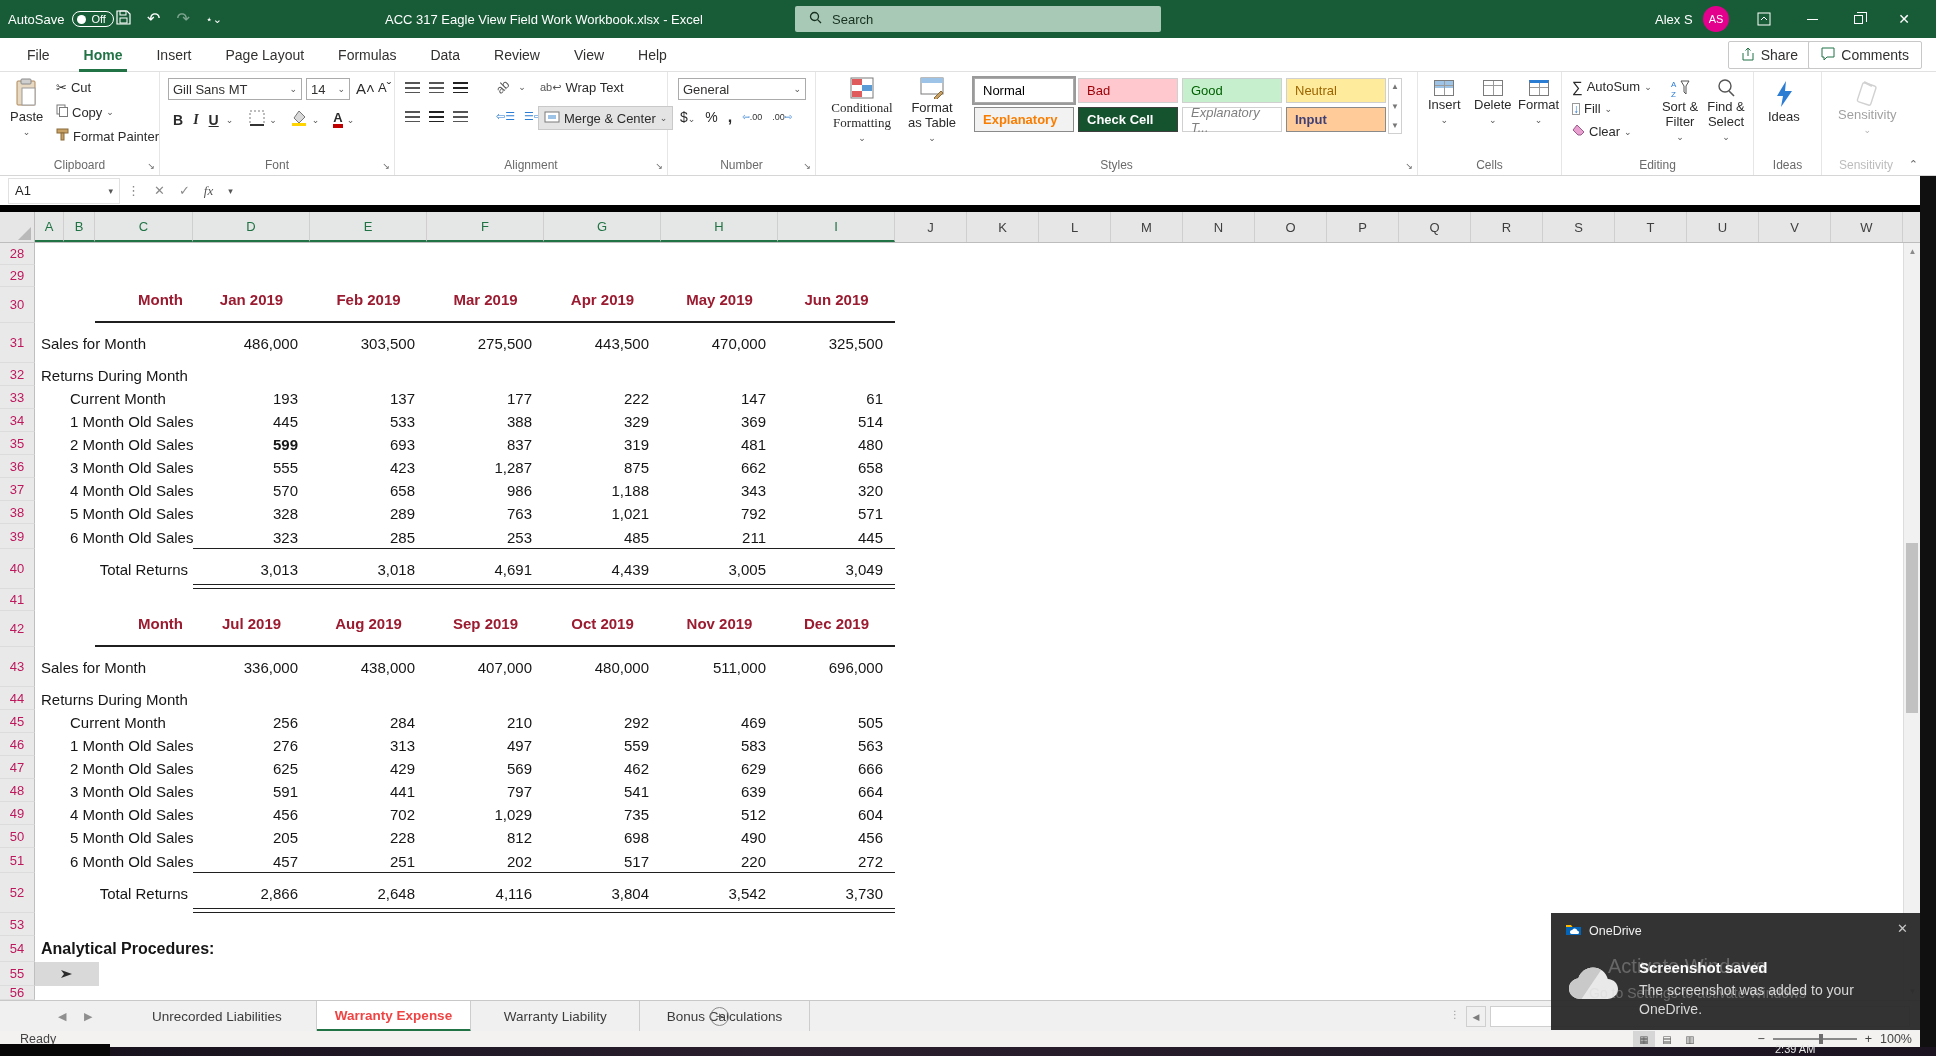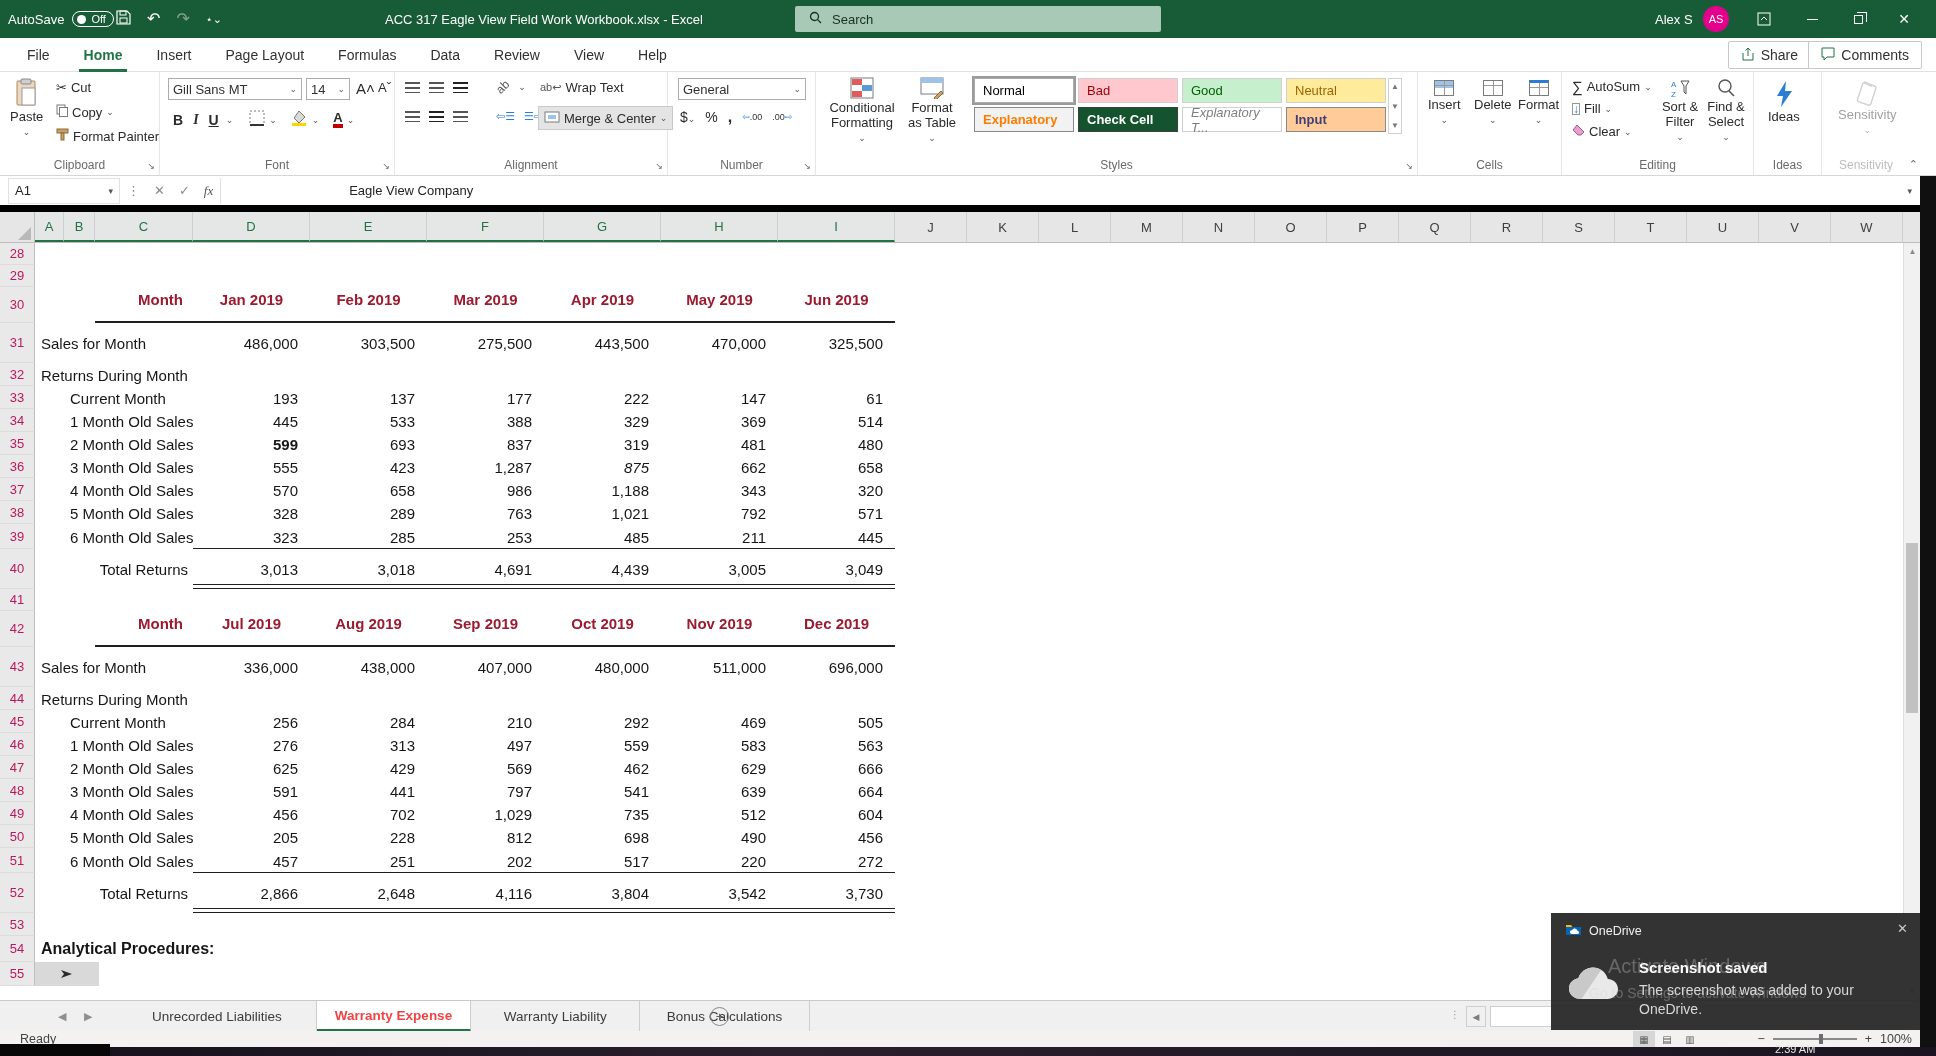--- a/index.html
+++ b/index.html
@@ -304,21 +304,21 @@
         <span>%</span>
         <span style="font-weight:bold;font-size:16px;">,</span>
         <span style="font-size:9px;color:#2B7CD3;">⇦<span style="color:#333;">.00</span></span>
         <span style="font-size:9px;color:#333;"><span>.00</span><span style="color:#2B7CD3;">⇨</span></span>
       </div>
       <span class="launcher">↘</span>
       <div class="glabel">Number</div>
     </div>
 
     <div class="rgroup" style="left:816px;width:602px;">
-      <div class="bigbtn" style="left:14px;top:5px;width:64px;">
+      <div class="bigbtn" style="left:14px;top:5px;width:64px;font-family:Liberation Serif, serif;">
         <svg width="24" height="22" viewBox="0 0 24 22">
             <rect x="1" y="1" width="22" height="20" fill="#fff" stroke="#7a7a7a"></rect>
             <rect x="2" y="2" width="10" height="6" fill="#E05C5C"></rect>
             <rect x="12" y="8" width="10" height="6" fill="#5B9BD5"></rect>
             <rect x="2" y="14" width="10" height="6" fill="#E05C5C"></rect>
           </svg>
         <span>Conditional Formatting</span>
           <span class="chev">⌄</span>
       </div>
       <div class="bigbtn" style="left:88px;top:5px;width:56px;">
@@ -433,23 +433,20 @@
 
   <div id="formulabar">
     <div id="namebox">
         <span>A1</span>
         <span class="chev">▾</span>
       </div>
     <span class="fb-ic">⋮</span>
     <span class="fb-ic">✕</span>
     <span class="fb-ic">✓</span>
     <span class="fb-ic" style="font-style:italic;font-family:'Liberation Serif',serif;color:#555;">fx</span>
-    <div id="fx-content">
-        <span>Eagle View Company</span>
-      </div>
     <span class="chev" style="margin:0 8px;">▾</span>
   </div>
 
   <div id="colheads">
       <div id="corner"></div>
       <div class="colh sel" style="left: 35px; width: 29px;">A</div>
       <div class="colh sel" style="left: 64px; width: 31px;">B</div>
       <div class="colh sel" style="left: 95px; width: 98px;">C</div>
       <div class="colh sel" style="left: 193px; width: 117px;">D</div>
       <div class="colh sel" style="left: 310px; width: 117px;">E</div>
@@ -534,21 +531,21 @@
         <div class="cellnum" style="left: 544px; width: 117px; top: 50%; transform: translateY(-50%);">319</div>
         <div class="cellnum" style="left: 661px; width: 117px; top: 50%; transform: translateY(-50%);">481</div>
         <div class="cellnum" style="left: 778px; width: 117px; top: 50%; transform: translateY(-50%);">480</div>
       </div>
       <div class="srow" style="top: 212px; height: 23px;">
         <div class="rnum">36</div>
         <div class="celllab" style="left: 70px; top: 50%; transform: translateY(-50%);">3 Month Old Sales</div>
         <div class="cellnum" style="left: 193px; width: 117px; top: 50%; transform: translateY(-50%);">555</div>
         <div class="cellnum" style="left: 310px; width: 117px; top: 50%; transform: translateY(-50%);">423</div>
         <div class="cellnum" style="left: 427px; width: 117px; top: 50%; transform: translateY(-50%);">1,287</div>
-        <div class="cellnum" style="left: 544px; width: 117px; top: 50%; transform: translateY(-50%); font-style: italic;">875</div>
+        <div class="cellnum" style="left: 544px; width: 117px; top: 50%; transform: translateY(-50%);">875</div>
         <div class="cellnum" style="left: 661px; width: 117px; top: 50%; transform: translateY(-50%);">662</div>
         <div class="cellnum" style="left: 778px; width: 117px; top: 50%; transform: translateY(-50%);">658</div>
       </div>
       <div class="srow" style="top: 235px; height: 23px;">
         <div class="rnum">37</div>
         <div class="celllab" style="left: 70px; top: 50%; transform: translateY(-50%);">4 Month Old Sales</div>
         <div class="cellnum" style="left: 193px; width: 117px; top: 50%; transform: translateY(-50%);">570</div>
         <div class="cellnum" style="left: 310px; width: 117px; top: 50%; transform: translateY(-50%);">658</div>
         <div class="cellnum" style="left: 427px; width: 117px; top: 50%; transform: translateY(-50%);">986</div>
         <div class="cellnum" style="left: 544px; width: 117px; top: 50%; transform: translateY(-50%);">1,188</div>
@@ -704,20 +701,23 @@
         <div class="rnum">54</div>
         <div class="celllab" style="left: 41px; top: 50%; transform: translateY(-50%); font-weight: bold; font-size: 16px;">Analytical Procedures:</div>
       </div>
       <div class="srow" style="top: 719px; height: 24px;">
         <div class="rnum">55</div>
         <div style="position: absolute; left: 35px; top: 0px; width: 64px; height: 100%; background: rgb(217, 217, 217); display: flex; align-items: center; justify-content: center;">
           <svg width="12" height="10">
             <polygon points="0,1 11,5 0,9 3,5" fill="#2b2b2b"></polygon>
           </svg>
         </div>
+      </div>
+      <div class="srow" style="top: 743px; height: 14px;">
+        <div class="rnum">56</div>
       </div>
     </div>
 
   <div id="vscroll">
     <div class="varrow" style="top:0;">▲</div>
     <div id="vthumb"></div>
     <div class="varrow" style="bottom:0;">▼</div>
   </div>
 
   <div id="sheetbar">

